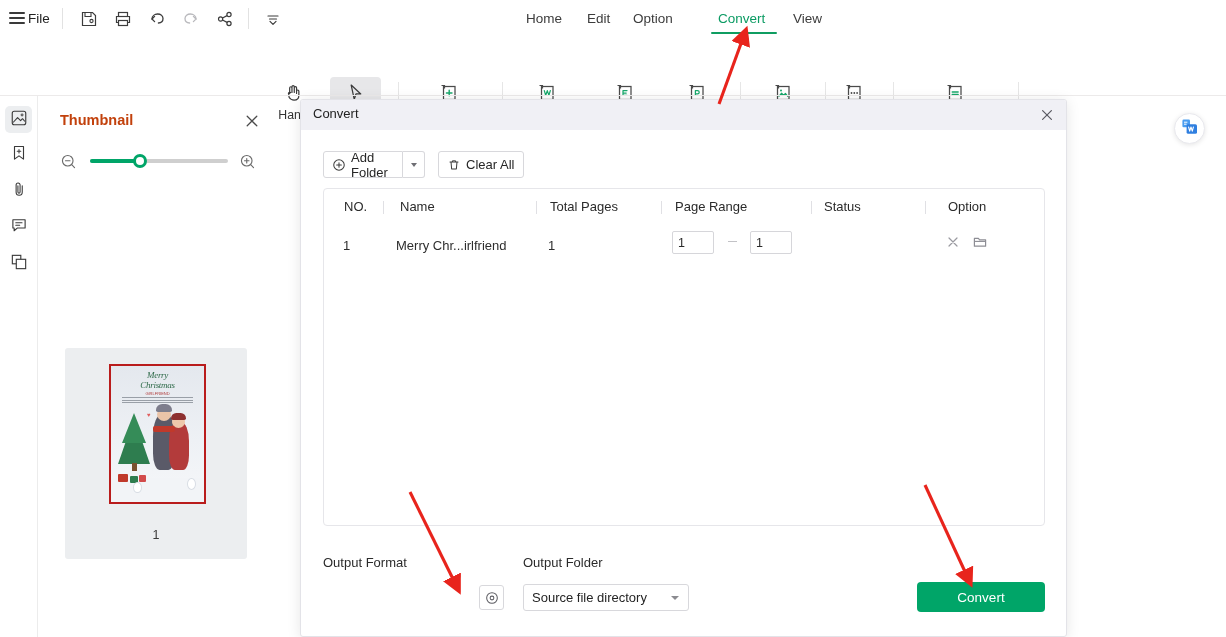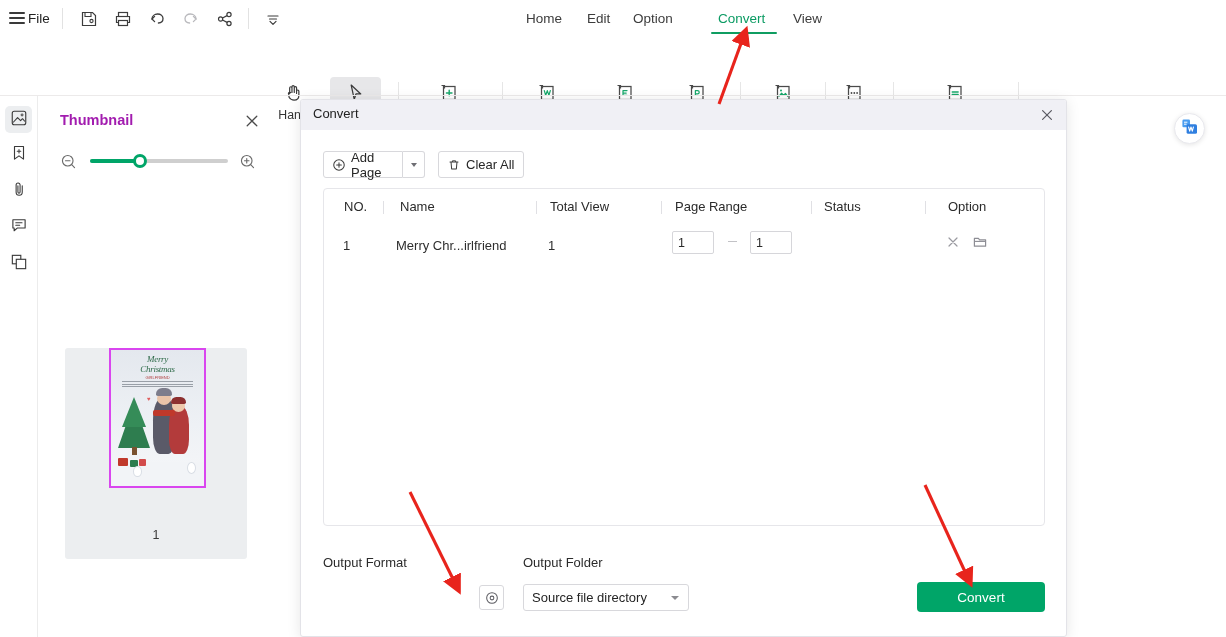--- a/index.html
+++ b/index.html
@@ -49,38 +49,38 @@
   .rail { position:absolute; left:0; top:96px; width:37px; height:541px; background:#fff; }
   .rail-btn {
     position:absolute; left:5px; width:27px; height:27px; border-radius:5px;
     display:flex; align-items:center; justify-content:center; cursor:pointer;
   }
   .rail-btn.active { background:#eceef0; }
   .rail-divider { position:absolute; left:37px; top:96px; width:1px; height:541px; background:#ececec; }
 
   
   .thumb-panel { position:absolute; left:38px; top:96px; width:237px; height:541px; background:#fff; }
-  .thumb-title { position:absolute; left:22px; top:16px; font-size:14.5px; font-weight:bold; color:#a21caf; }
+  .thumb-title { position:absolute; left:22px; top:16px; font-size:14.5px; font-weight:bold; color:#c2410c; }
   .thumb-close { position:absolute; left:205px; top:16px; width:18px; height:18px; cursor:pointer; }
   .zoom-row { position:absolute; left:22px; top:56px; width:196px; height:20px; }
   .zoom-minus { position:absolute; left:0; top:1px; width:17px; height:17px; cursor:pointer; }
   .zoom-plus { position:absolute; left:179px; top:1px; width:17px; height:17px; cursor:pointer; }
   .slider-track { position:absolute; left:30px; top:7px; width:138px; height:4px; background:#cfcfcf; border-radius:2px; cursor:pointer; }
   .slider-fill { position:absolute; left:0; top:0; width:50px; height:4px; background:#00a568; border-radius:2px; }
   .slider-knob {
     position:absolute; left:43px; top:-5px; width:14px; height:14px; border-radius:50%;
     background:#fff; border:3px solid #00a568; cursor:pointer;
   }
   .page-cell {
     position:absolute; left:27px; top:252px; width:182px; height:211px;
     background:#eceef0; border-radius:3px; cursor:pointer;
   }
   .page-thumb {
-    position:absolute; left:44px; top:0; width:97px; height:140px;
-    border:2px solid #d946ef; background:#dfe3ea; overflow:hidden;
+    position:absolute; left:44px; top:16px; width:97px; height:140px;
+    border:2px solid #b91c1c; background:#dfe3ea; overflow:hidden;
   }
   .page-num { position:absolute; left:0; top:180px; width:182px; text-align:center; font-size:12.5px; color:#3a3a3a; }
 
   
   .art { position:absolute; left:0; top:0; width:93px; height:136px; background:linear-gradient(#e4e8ee,#eef1f5 55%,#f6f7f9); }
   .art-title { position:absolute; left:0; top:5px; width:93px; text-align:center; font-family:"Liberation Serif", serif;
                font-size:9px; color:#2f6b4a; letter-spacing:-0.3px; line-height:9.5px; font-style:italic; }
   .art-sub { position:absolute; left:24px; top:25px; width:45px; text-align:center; font-size:4px; color:#b03a3a; }
   .art-lines { position:absolute; left:11px; top:31px; width:71px; }
   .art-lines i { display:block; height:1.2px; background:#6e7680; margin-bottom:1.4px; opacity:.65; }
@@ -473,41 +473,41 @@
             <path d="M3.6 3.6l8.8 8.8M12.4 3.6l-8.8 8.8" stroke="#5a5a62" stroke-width="1.2" stroke-linecap="round"></path>
           </svg>
       </div>
     </div>
 
     <div class="btn-outline btn-addfiles">
       <svg width="14" height="14" viewBox="0 0 16 16">
           <circle cx="8" cy="8" r="6" fill="none" stroke="#3a3a3a" stroke-width="1.15"></circle>
           <path d="M5.3 8h5.4M8 5.3v5.4" stroke="#3a3a3a" stroke-width="1.15" stroke-linecap="round"></path>
         </svg>
-      <span>Add Page</span>
+      <span>Add Folder</span>
     </div>
     <div class="btn-outline btn-addcaret">
       <span style="width:0;height:0;border-left:3.5px solid transparent;border-right:3.5px solid transparent;border-top:4px solid #6e6e74;margin:0;"></span>
     </div>
     <div class="btn-outline btn-clearall">
       <svg width="14" height="14" viewBox="0 0 16 16">
           <path d="M3.4 4.6h9.2" stroke="#3a3a3a" stroke-width="1.15" stroke-linecap="round"></path>
           <path d="M6.2 4.6V3.2h3.6v1.4" fill="none" stroke="#3a3a3a" stroke-width="1.1"></path>
           <path d="M4.6 4.6l.7 8h5.4l.7-8" fill="none" stroke="#3a3a3a" stroke-width="1.15" stroke-linejoin="round"></path>
         </svg>
       <span>Clear All</span>
     </div>
 
     <div class="table-box">
       <div class="th-row">
         <div class="th" style="left:16px;">NO.</div>
         <div class="th-sep" style="left:55px;"></div>
         <div class="th" style="left:72px;">Name</div>
         <div class="th-sep" style="left:208px;"></div>
-        <div class="th" style="left:222px;">Total View</div>
+        <div class="th" style="left:222px;">Total Pages</div>
         <div class="th-sep" style="left:333px;"></div>
         <div class="th" style="left:347px;">Page Range</div>
         <div class="th-sep" style="left:483px;"></div>
         <div class="th" style="left:496px;">Status</div>
         <div class="th-sep" style="left:597px;"></div>
         <div class="th" style="left:620px;">Option</div>
       </div>
 
       <div class="tr-row">
         <div class="td" style="left:19px;">1</div>

